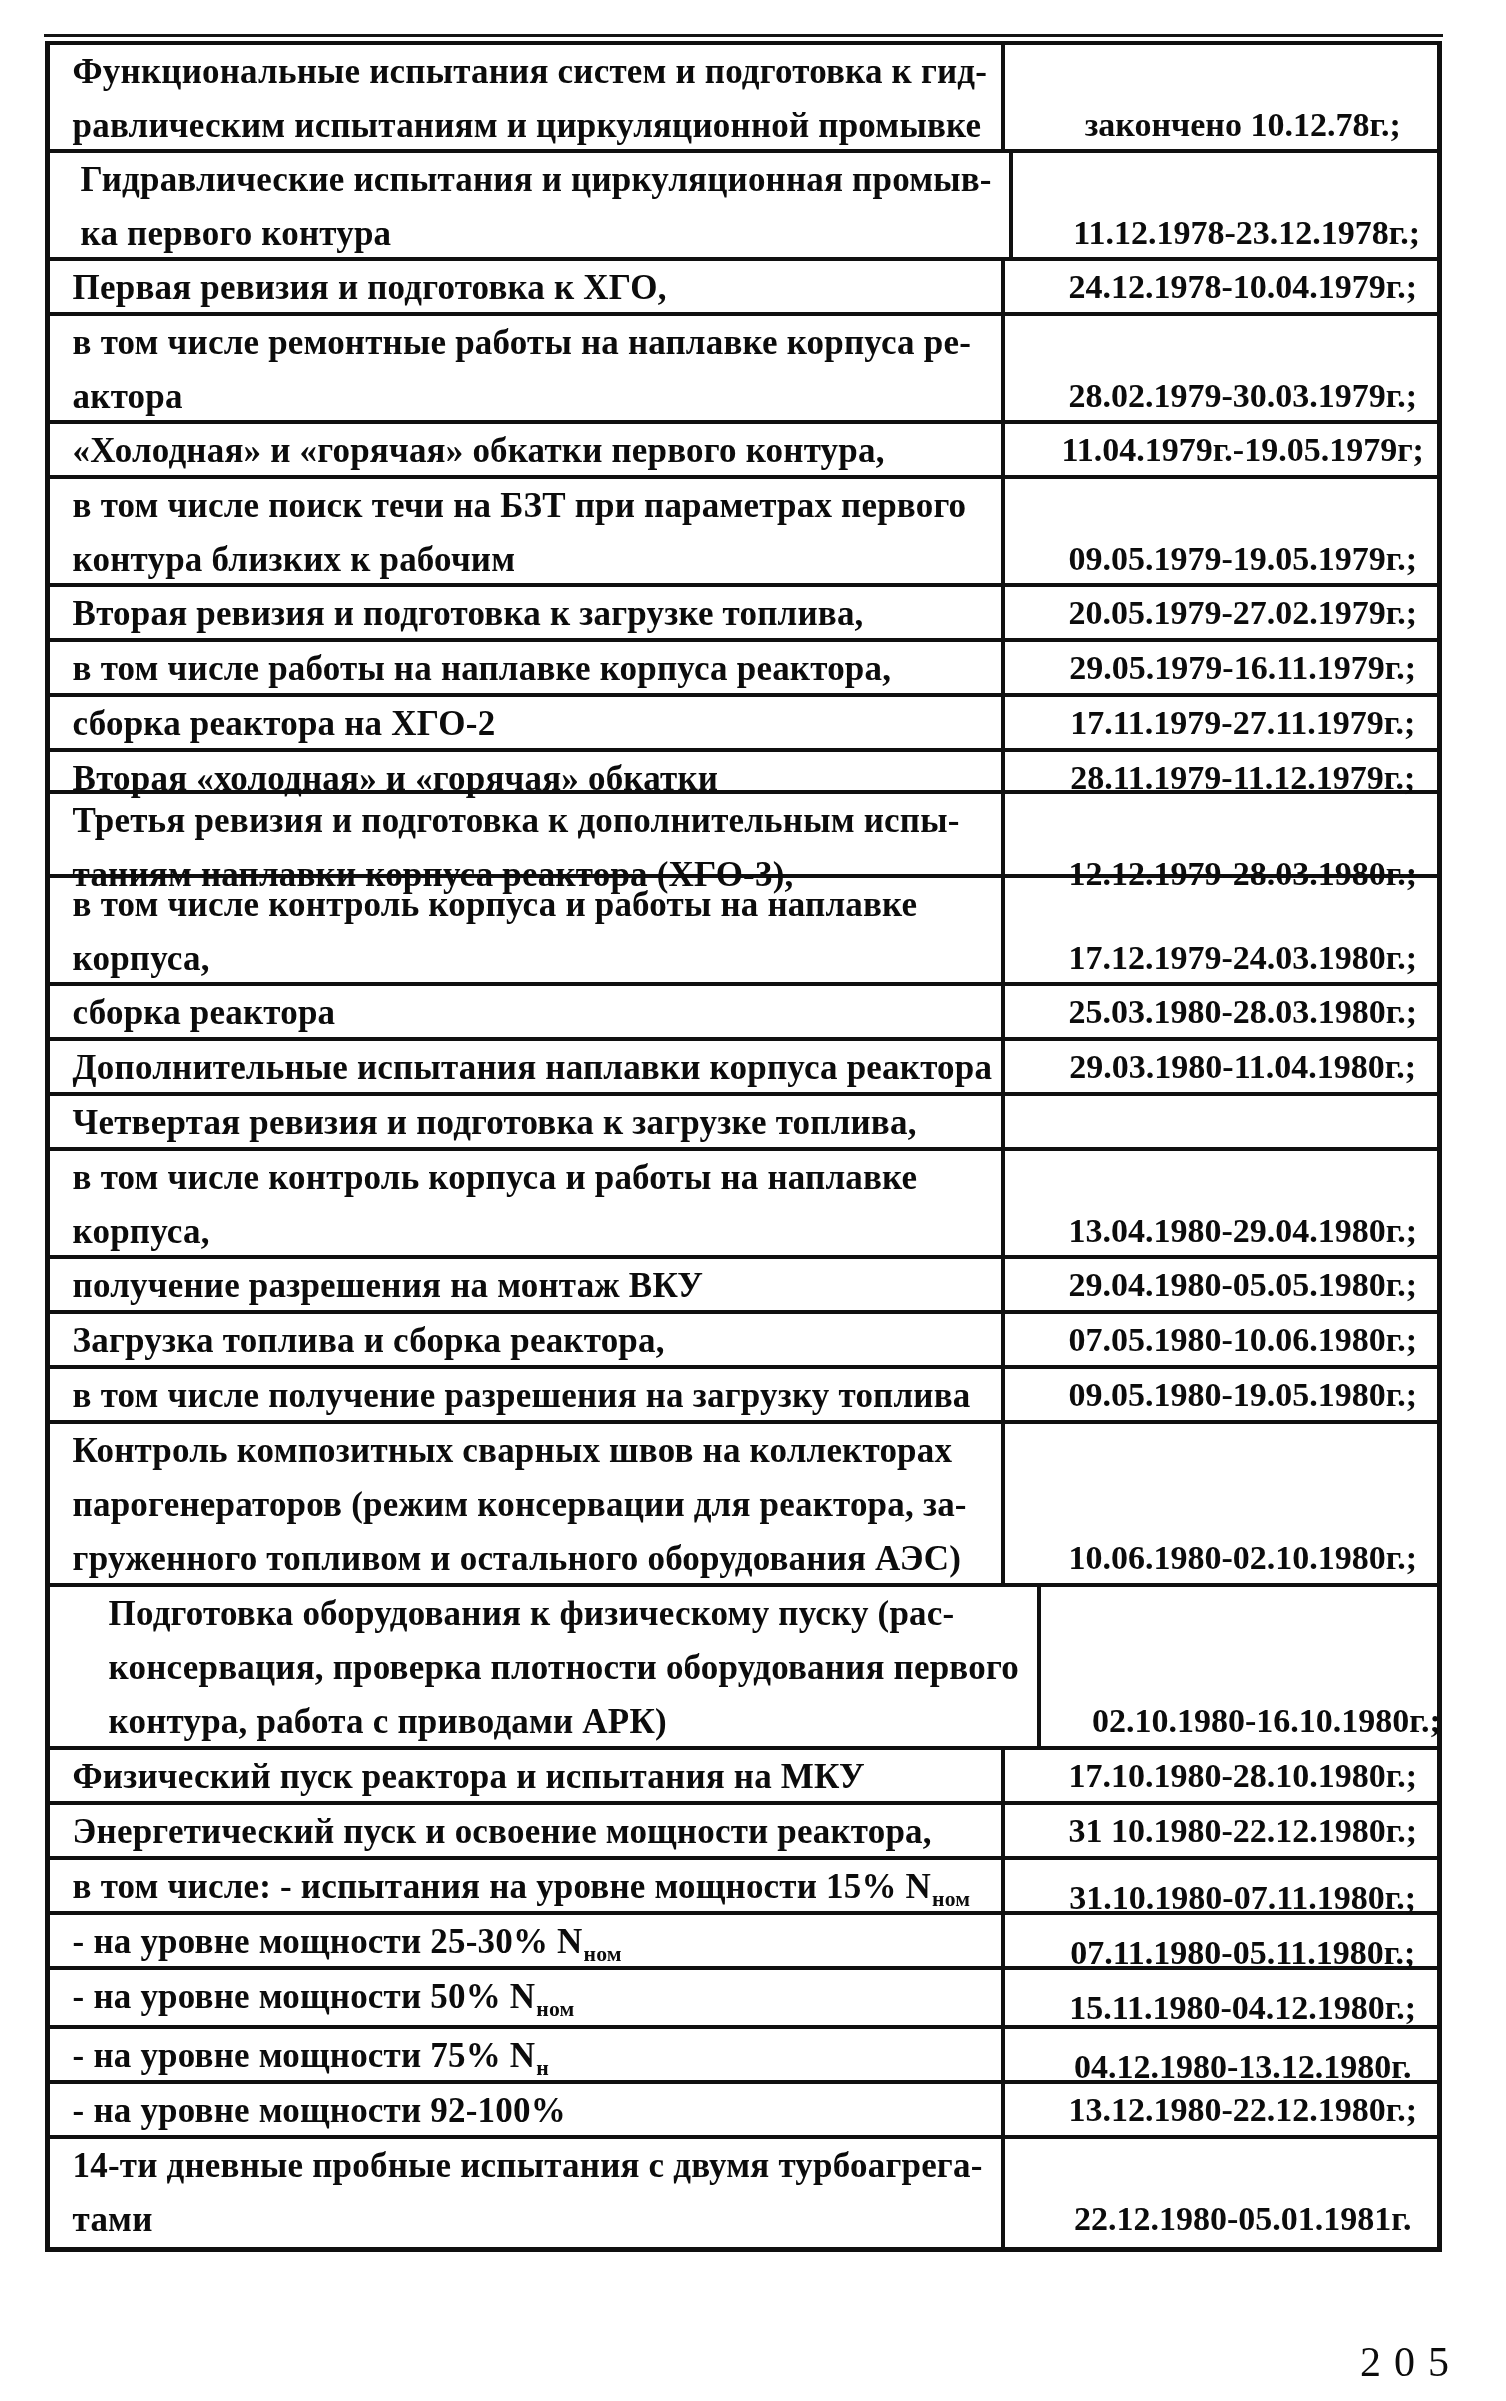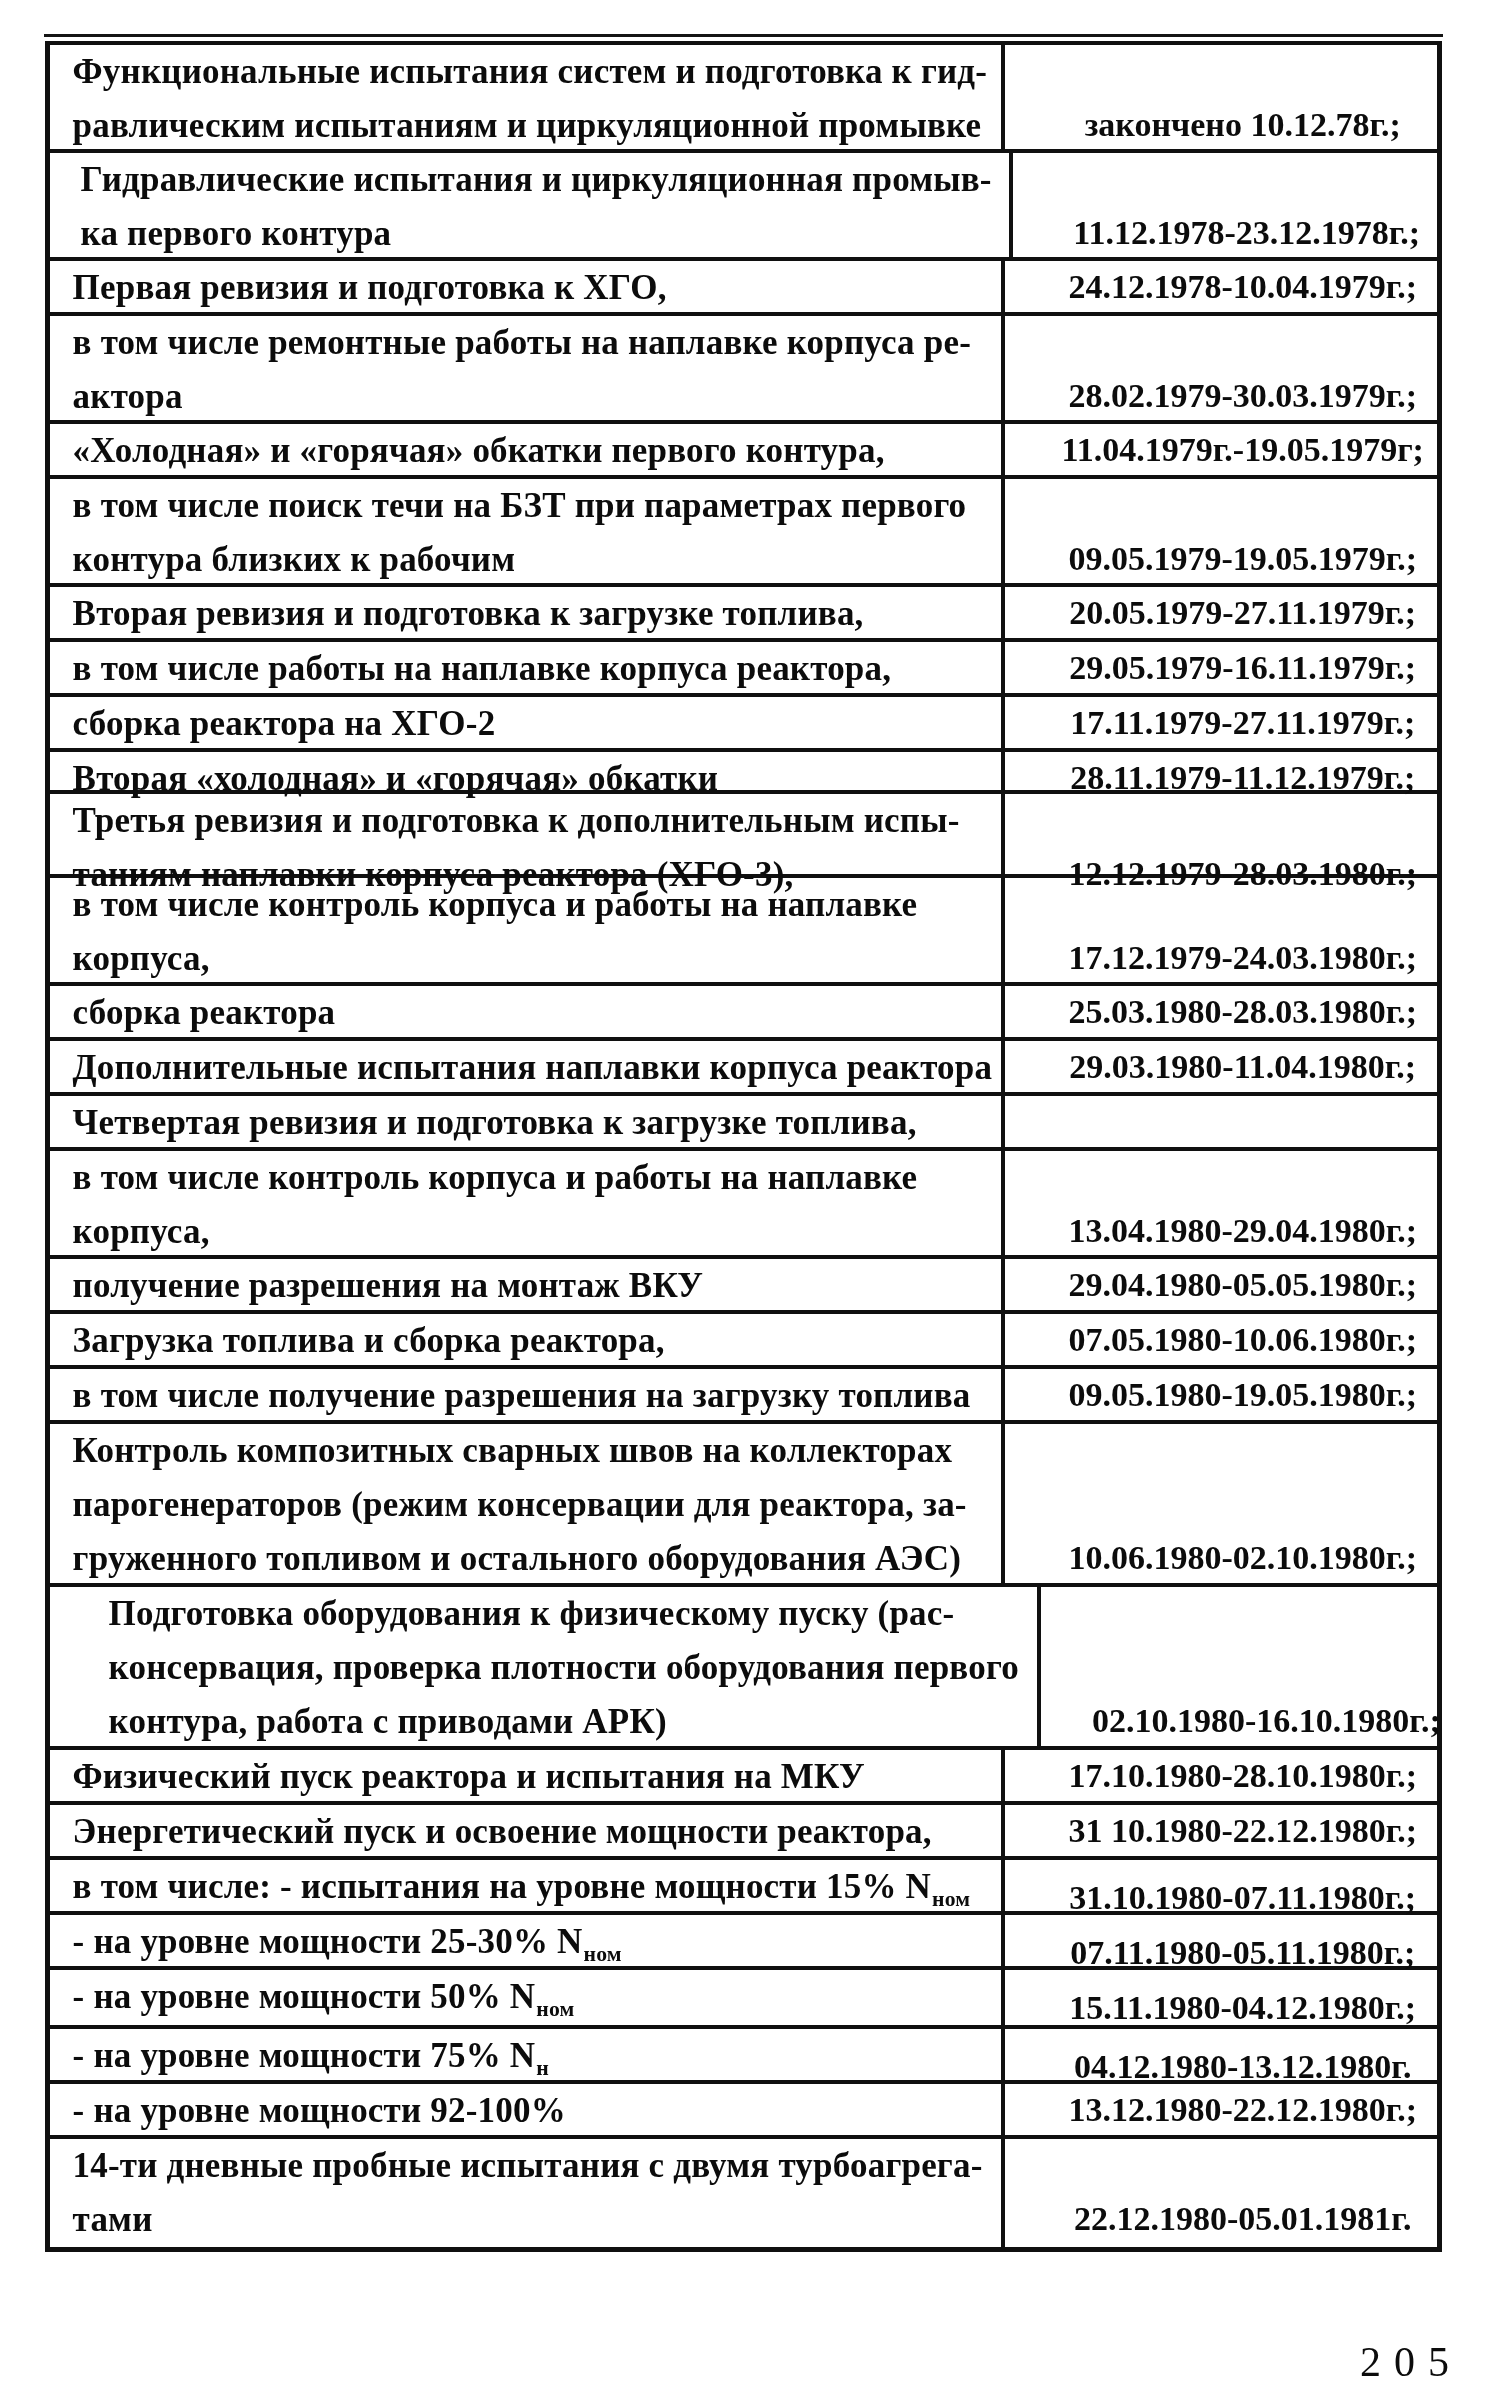--- a/index.html
+++ b/index.html
@@ -127,21 +127,21 @@
       </div>
       <div class="date">
         <span>09.05.1979-19.05.1979г.;</span>
       </div>
     </div>
     <div class="row" style="height: 55px;">
       <div class="task">
         <div class="line"><span>Вторая ревизия и подготовка к загрузке топлива,</span></div>
       </div>
       <div class="date">
-        <span>20.05.1979-27.11.1979г.;</span>
+        <span>20.05.1979-27.02.1979г.;</span>
       </div>
     </div>
     <div class="row" style="height: 55px;">
       <div class="task">
         <div class="line"><span>в том числе работы на наплавке корпуса реактора,</span></div>
       </div>
       <div class="date">
         <span>29.05.1979-16.11.1979г.;</span>
       </div>
     </div>

